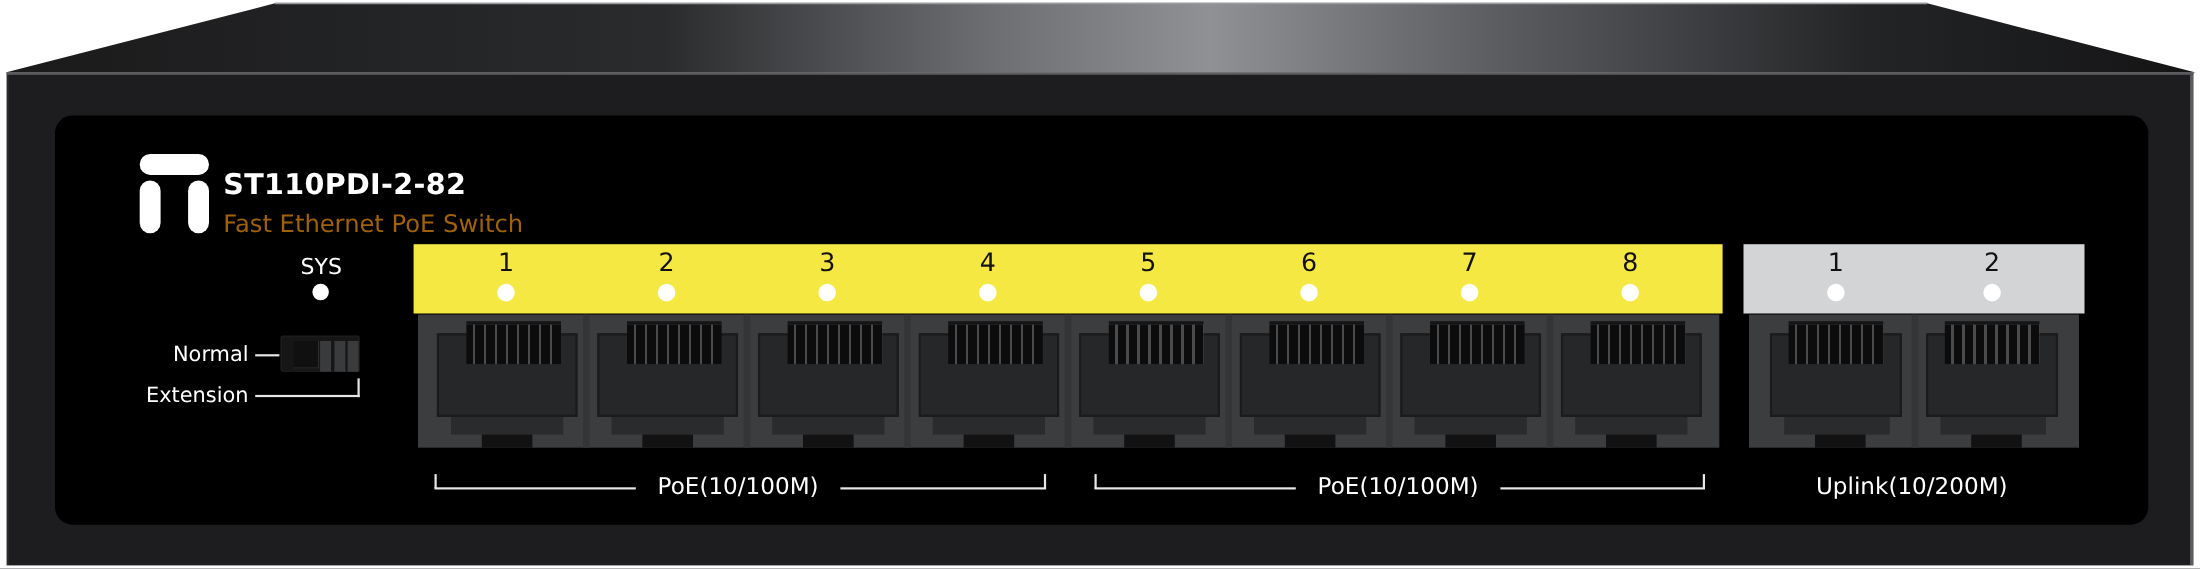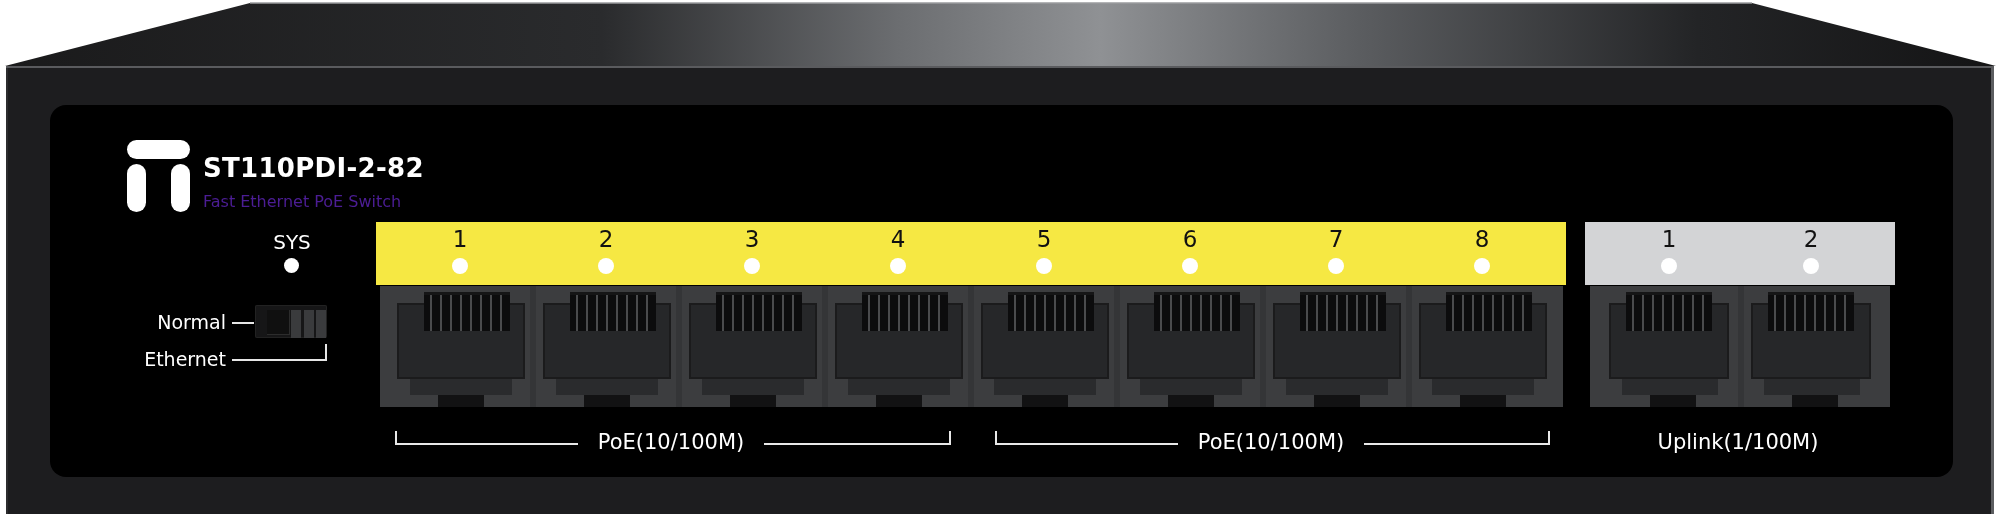--- a/index.html
+++ b/index.html
@@ -14,21 +14,21 @@
              border-top:2px solid #5a5b5e; box-sizing:border-box;
              box-shadow: inset 2px 0 0 #2c2c2e, inset -3px 0 0 #5c5d60; }
   #panel { left:50px; top:105px; width:1903px; height:372px; background:#000; border-radius:16px; }
 
   
   .logo-bar { left:127px; top:140px; width:63px; height:19px; background:#fff; border-radius:10px; }
   .logo-stem { top:164px; width:19px; height:48px; background:#fff; border-radius:10px; }
 
   .title { left:203px; top:153px; color:#fff; font-weight:bold; font-size:26px; letter-spacing:0.3px;
            font-family:"DejaVu Sans", sans-serif; white-space:nowrap; }
-  .subtitle { left:203px; top:192px; color:#4c1d95; font-size:16px; white-space:nowrap;
+  .subtitle { left:203px; top:192px; color:#a16207; font-size:22px; white-space:nowrap;
               font-family:"DejaVu Sans", sans-serif; }
 
   .sys-label { left:266px; top:230px; width:52px; text-align:center; color:#fff; font-size:20px; }
   .led { width:16px; height:16px; border-radius:50%; background:#fff; }
   .sys-led { left:284px; top:258px; width:15px; height:15px; }
 
   .sw-label { color:#fff; font-size:19px; white-space:nowrap; text-align:right; }
   .line { background:#e6e6e6; }
   .switch { left:255px; top:305px; width:72px; height:33px; background:#161617; border-radius:2px;
             box-shadow: inset 0 0 0 1px #222; }
@@ -92,21 +92,21 @@
 <div class="abs led sys-led"></div>
 
 <div class="abs sw-label" style="left:120px;top:311px;width:106px;text-align:right;">Normal</div>
 <div class="abs line" style="left:232px;top:322px;width:22px;height:2px;"></div>
 <div class="abs switch">
   <div class="abs knob"></div>
   <div class="abs groove" style="left:36px;"></div>
   <div class="abs groove" style="left:49px;"></div>
   <div class="abs groove" style="left:61px;"></div>
 </div>
-<div class="abs sw-label" style="left:100px;top:348px;width:126px;">Ethernet</div>
+<div class="abs sw-label" style="left:100px;top:348px;width:126px;">Extension</div>
 <div class="abs line" style="left:232px;top:359px;width:95px;height:2px;"></div>
 <div class="abs line" style="left:325px;top:344px;width:2px;height:17px;"></div>
 
 <div class="abs bar-yellow"></div>
 <div class="abs bar-gray"></div>
 
 <div class="abs port-num" style="left:440px;">1</div>
 <div class="abs port-num" style="left:586px;">2</div>
 <div class="abs port-num" style="left:732px;">3</div>
 <div class="abs port-num" style="left:878px;">4</div>
@@ -205,13 +205,13 @@
 <div class="abs bracket-tick" style="left:395px;"></div>
 <div class="abs bracket-line" style="left:395px;width:556px;"></div>
 <div class="abs bracket-tick" style="left:949px;"></div>
 <div class="abs group-label" style="left:578px;width:170px;">PoE(10/100M)</div>
 
 <div class="abs bracket-tick" style="left:995px;"></div>
 <div class="abs bracket-line" style="left:995px;width:555px;"></div>
 <div class="abs bracket-tick" style="left:1548px;"></div>
 <div class="abs group-label" style="left:1178px;width:170px;">PoE(10/100M)</div>
 
-<div class="abs group-label" style="left:1630px;width:200px;">Uplink(1/100M)</div>
+<div class="abs group-label" style="left:1630px;width:200px;">Uplink(10/200M)</div>
 
 </body></html>

